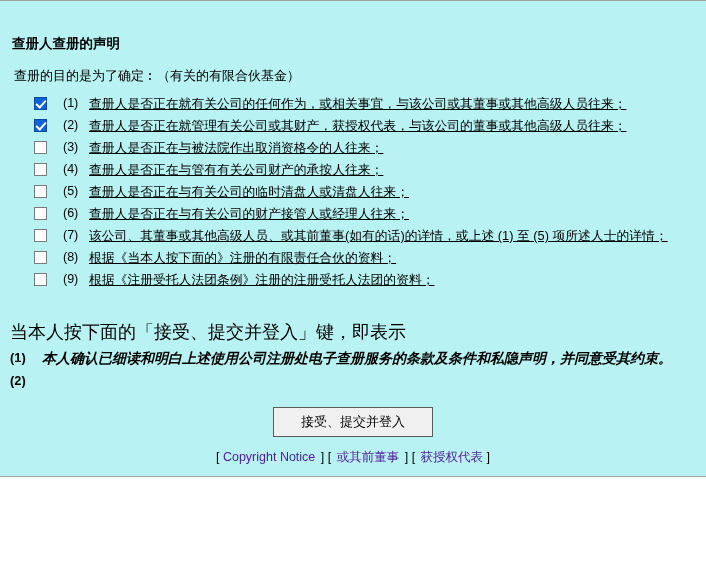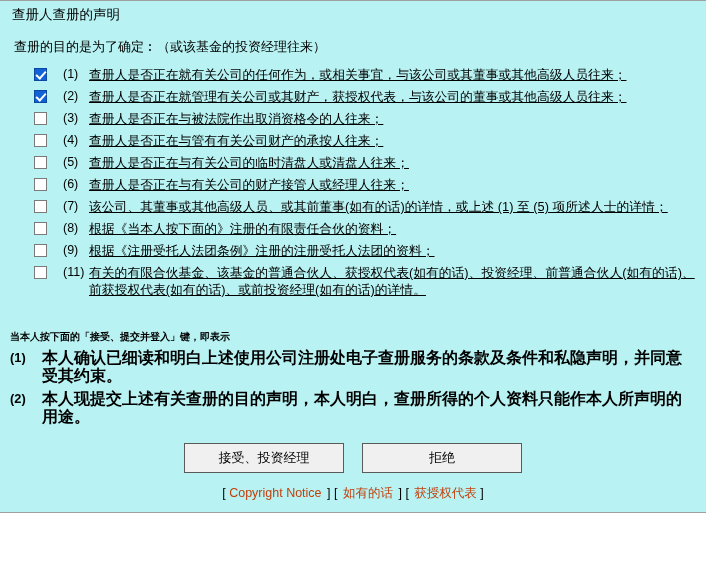--- a/index.html
+++ b/index.html
@@ -20,23 +20,24 @@
     width: 706px;
     height: 577px;
   }
   .panel {
     background: #b8f2f2;
     border-top: 1px solid #a0a0a0;
     border-bottom: 1px solid #a0a0a0;
     padding: 0 0 10px 0;
   }
   .panel-title {
-    font-weight: normal;
+    font-weight: bold;
     font-size: 13.5px;
     padding: 5px 0 6px 12px;
+    margin-top: 29px;
   }
   .intro {
     padding: 8px 0 10px 14px;
     font-size: 13px;
   }
   .items {
     padding: 0 10px 0 34px;
   }
   .item {
     display: flex;
@@ -76,40 +77,41 @@
     line-height: 17px;
   }
   .txt {
     flex: 1 1 auto;
     line-height: 17px;
     font-size: 12.8px;
     text-decoration: underline;
   }
   .decl-head {
     padding: 4px 0 5px 10px;
-    font-weight: bold;
-    font-size: 10px;
+    font-weight: normal;
+    font-size: 18px;
     margin-top: 28px;
   }
   .decl {
     display: flex;
     align-items: flex-start;
     padding: 0 14px 5px 10px;
   }
   .decl .dnum {
     flex: 0 0 32px;
     font-weight: bold;
     font-size: 12.8px;
     line-height: 18px;
   }
   .decl .dtxt {
     flex: 1 1 auto;
     font-weight: bold;
-    font-size: 16px;
+    font-size: 14px;
     line-height: 18px;
+    font-style: italic;
   }
   .buttons {
     display: flex;
     justify-content: center;
     gap: 18px;
     padding: 12px 0 6px 0;
   }
   .btn {
     background: #f0f0f0;
     border: 1px solid #5a5a5a;
@@ -119,35 +121,35 @@
     font-size: 13px;
     font-family: "Liberation Sans", sans-serif;
     cursor: pointer;
   }
   .footer {
     text-align: center;
     font-size: 12.5px;
     padding-top: 6px;
   }
   .footer a {
-    color: #c2410c;
+    color: #4c1d95;
     text-decoration: none;
   }
   .sep { padding: 0 2px; }
 </style>
 </head>
 <body>
 
 <div class="page">
 
   <div class="panel">
 
     <div class="panel-title">查册人查册的声明</div>
 
-    <div class="intro">查册的目的是为了确定︰（或该基金的投资经理往来）</div>
+    <div class="intro">查册的目的是为了确定︰（有关的有限合伙基金）</div>
 
     <div class="items">
 
       <div class="item">
         <span class="cb checked"></span>
         <span class="num">(1)</span>
         <span class="txt">查册人是否正在就有关公司的任何作为，或相关事宜，与该公司或其董事或其他高级人员往来；</span>
       </div>
 
       <div class="item">
@@ -192,49 +194,42 @@
         <span class="txt">根据《当本人按下面的》注册的有限责任合伙的资料；</span>
       </div>
 
       <div class="item">
         <span class="cb"></span>
         <span class="num">(9)</span>
         <span class="txt">根据《注册受托人法团条例》注册的注册受托人法团的资料；</span>
       </div>
 
 
-      <div class="item">
-        <span class="cb"></span>
-        <span class="num">(11)</span>
-        <span class="txt">有关的有限合伙基金、该基金的普通合伙人、获授权代表(如有的话)、投资经理、前普通合伙人(如有的话)、前获授权代表(如有的话)、或前投资经理(如有的话)的详情。</span>
-      </div>
 
     </div>
 
     <div class="decl-head">当本人按下面的「接受、提交并登入」键，即表示</div>
 
     <div class="decl">
       <span class="dnum">(1)</span>
       <span class="dtxt">本人确认已细读和明白上述使用公司注册处电子查册服务的条款及条件和私隐声明，并同意受其约束。</span>
     </div>
 
     <div class="decl">
       <span class="dnum">(2)</span>
-      <span class="dtxt">本人现提交上述有关查册的目的声明，本人明白，查册所得的个人资料只能作本人所声明的用途。</span>
     </div>
 
     <div class="buttons">
-      <button class="btn">接受、投资经理</button>
-      <button class="btn">拒绝</button>
+      <button class="btn">接受、提交并登入</button>
     </div>
 
     <div class="footer">
       <span>[</span>
       <a href="#">Copyright Notice</a>
       <span class="sep">] [</span>
-      <a href="#">如有的话</a>
+      <a href="#">或其前董事</a>
       <span class="sep">] [</span>
       <a href="#">获授权代表</a>
       <span>]</span>
     </div>
 
   </div>
 </div>
 
 </body></html>

